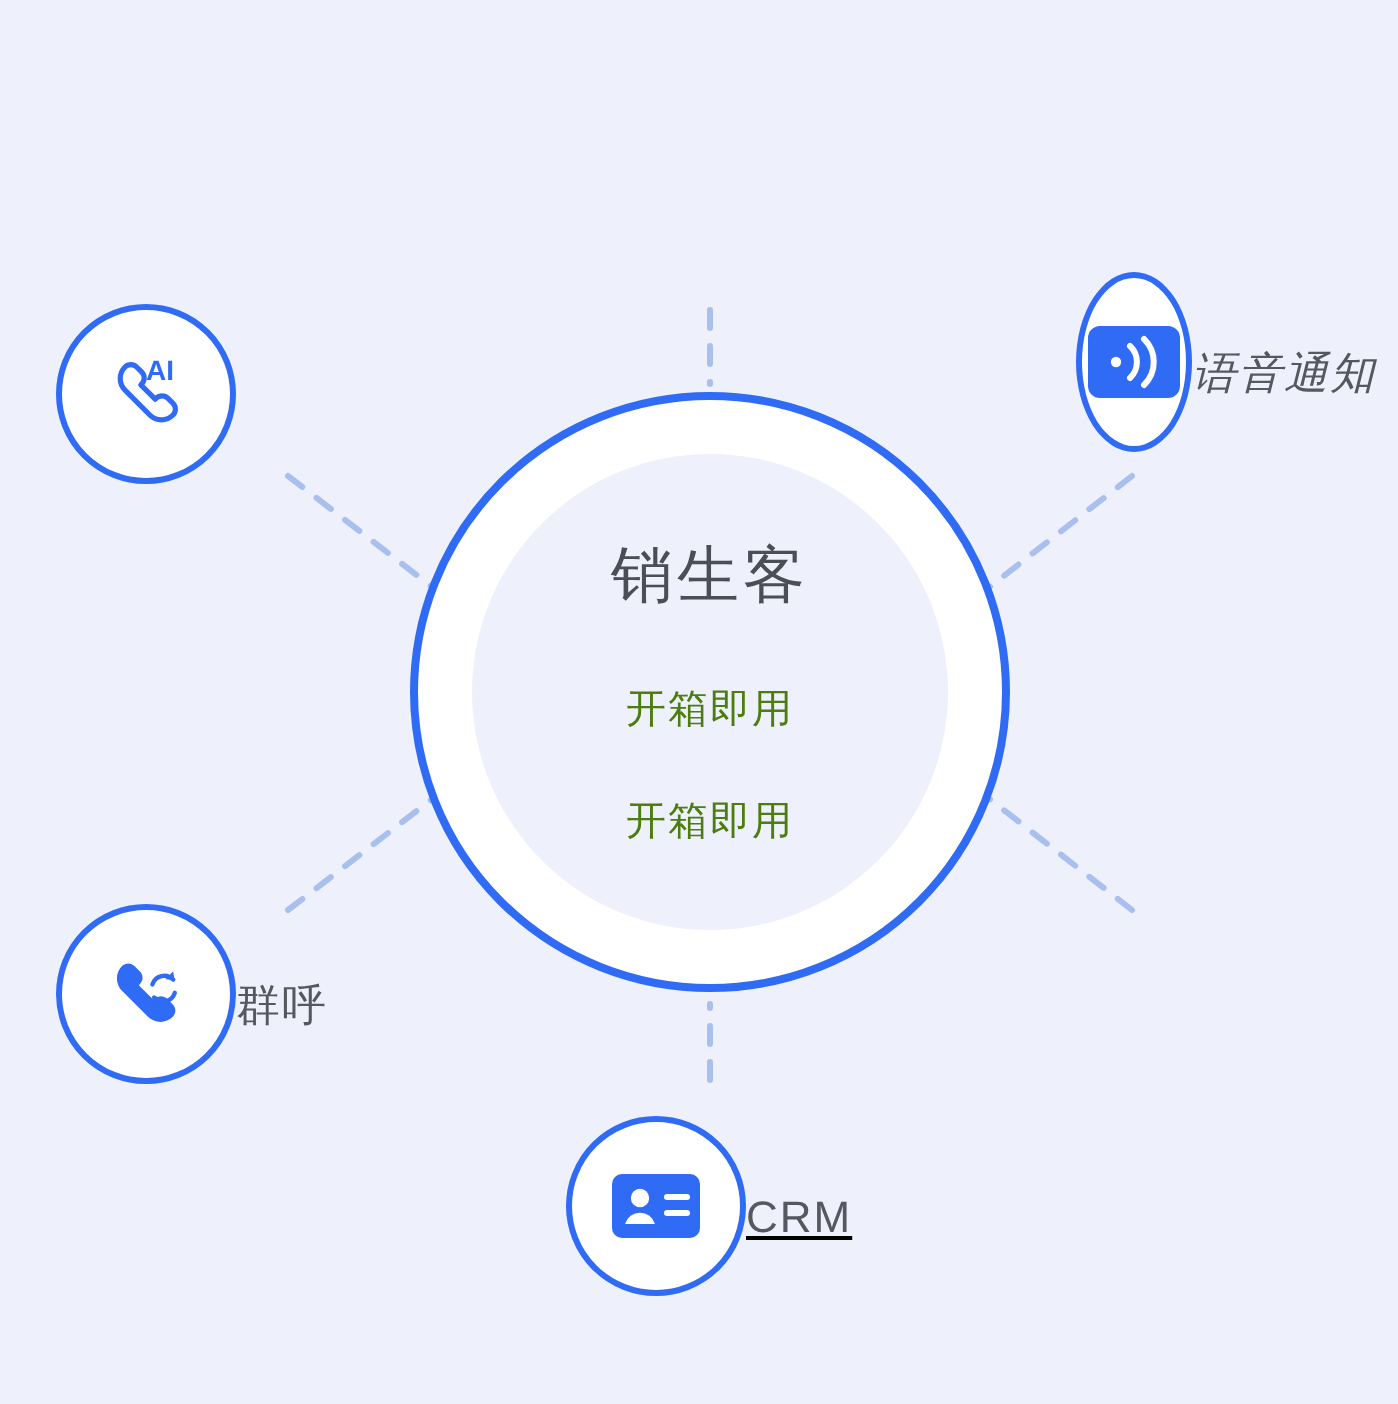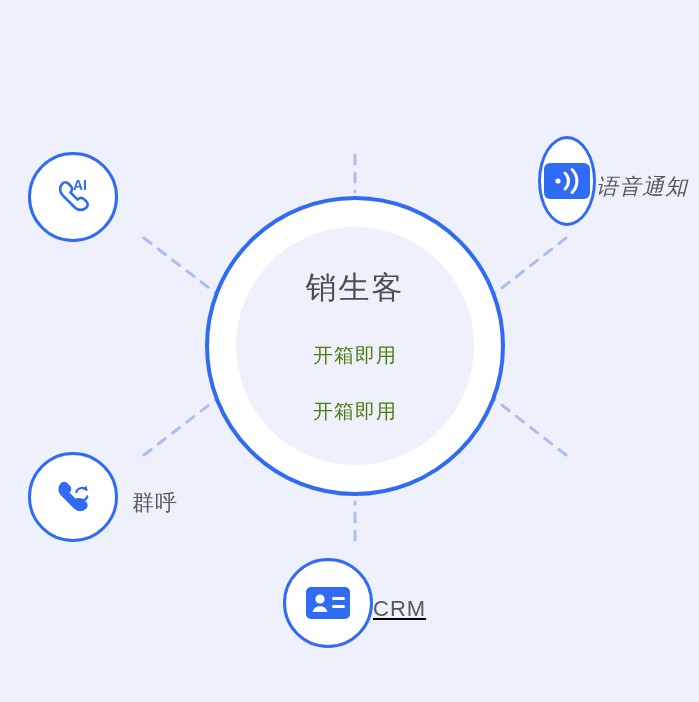--- a/index.html
+++ b/index.html
@@ -101,21 +101,21 @@
   .node.label-below .node-label { margin-top: 11px; }
   .node.label-above { flex-direction: column-reverse; }
   .node.label-above .node-label { margin-bottom: 11px; }
 
   
   #node-app      { left: 283px; top: 20px;  }
   #node-robot    { left: 28px;  top: 152px; }
   #node-voice    { left: 538px; top: 136px; font-style: italic; }
   #node-record   { left: 538px; top: 452px; }
   #node-crm      { left: 283px; top: 558px; text-decoration: underline; }
-  #node-groupcall{ left: 28px;  top: 452px; justify-content: space-between; }
+  #node-groupcall{ left: 28px;  top: 452px; }
 
   .icon-svg { display: block; }
 </style>
 </head>
 <body>
 
 <div id="stage">
 
   <svg id="connectors" viewBox="0 0 699 702" width="699" height="702" aria-hidden="true">
     <g stroke="#a9c0ef" stroke-width="3" stroke-linecap="round" stroke-dasharray="9 9" fill="none">

